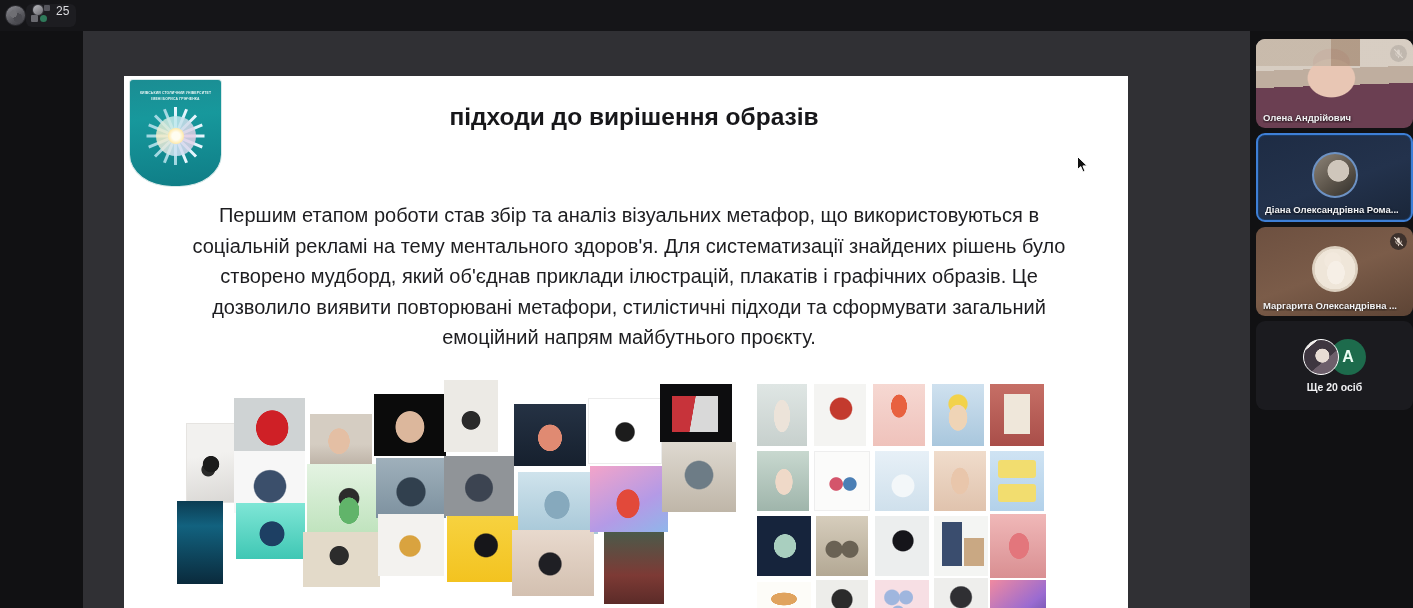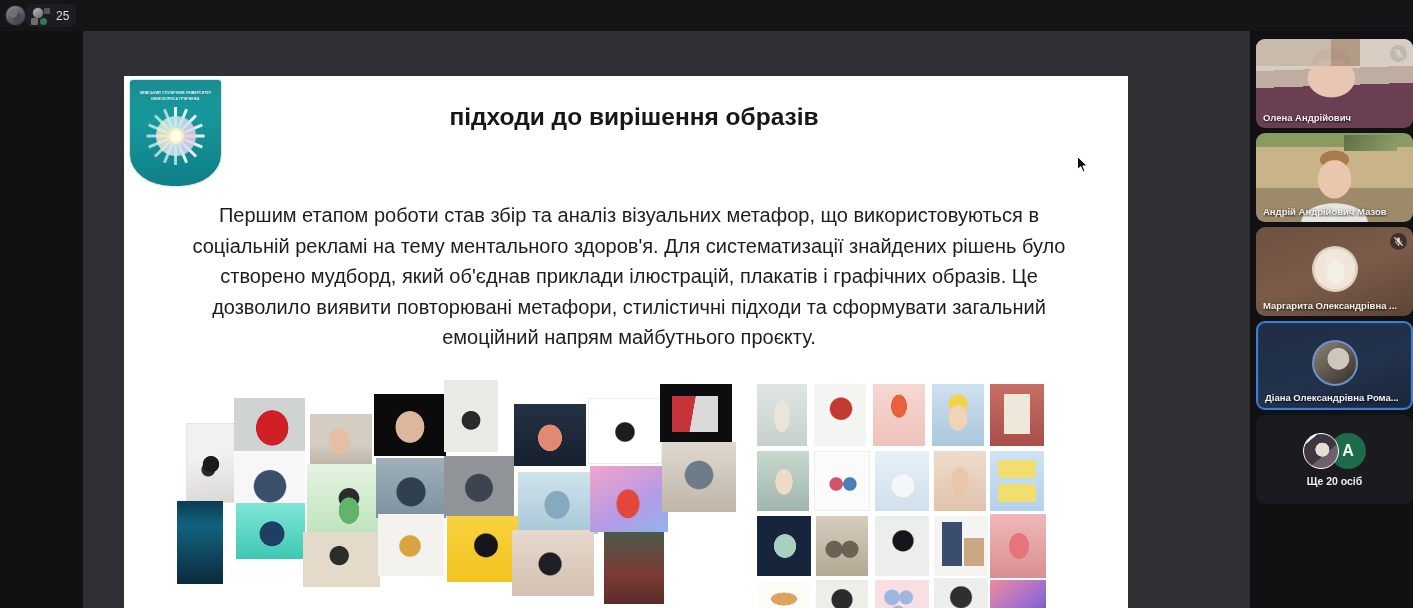--- a/index.html
+++ b/index.html
@@ -37,21 +37,21 @@
     padding: 0 12px;
     margin-right: 6px;
   }
   .titlepill span {
     color: #e9e9ec; font-size: 11.5px; letter-spacing: .1px;
     white-space: nowrap; overflow: hidden; text-overflow: ellipsis;
   }
   .people-chip {
     flex: 0 0 auto;
     height: 23px; margin-right: 8px;
-    display: flex; align-items: center; gap: 6px;
+    display: flex; gap: 6px;
     padding: 0 7px 0 4px;
     border-radius: 6px;
     background: #1d1d21;
   }
   .people-ico { position: relative; width: 20px; height: 18px; }
   .people-ico .pbig {
     position: absolute; left: 2px; top: 0;
     width: 12px; height: 12px; border-radius: 50%;
     background: linear-gradient(145deg,#b9b9be,#6d6d73);
     border: 1px solid #303035;
@@ -452,42 +452,39 @@
       <svg width="11" height="11" viewBox="0 0 16 16">
         <path d="M8 2.2a1.9 1.9 0 0 1 1.9 1.9v3.8A1.9 1.9 0 0 1 8 9.8a1.9 1.9 0 0 1-1.9-1.9V4.1A1.9 1.9 0 0 1 8 2.2z" fill="#e6e6e8"></path>
         <path d="M4 7.4v.6a4 4 0 0 0 8 0v-.6" stroke="#e6e6e8" stroke-width="1.3" fill="none" stroke-linecap="round"></path>
         <path d="M8 12v2.1" stroke="#e6e6e8" stroke-width="1.3" stroke-linecap="round"></path>
         <path d="M2.4 2.2 13.6 13.6" stroke="#ffffff" stroke-width="1.6" stroke-linecap="round"></path>
       </svg>
     </div>
     <div class="tilename">Олена Андрійович</div>
   </div>
 
-  <div class="tilecard cam2">
-    <div class="tilename">Андрій Андрійович Мазов</div>
+
+  <div class="tilecard active tile3bg avatar-tile">
+    <div class="avatar-circle tile3av"></div>
+    <div class="tilename">Діана Олександрівна Рома...</div>
   </div>
 
   <div class="tilecard tile4bg avatar-tile">
     <div class="muteico">
       <svg width="11" height="11" viewBox="0 0 16 16">
         <path d="M8 2.2a1.9 1.9 0 0 1 1.9 1.9v3.8A1.9 1.9 0 0 1 8 9.8a1.9 1.9 0 0 1-1.9-1.9V4.1A1.9 1.9 0 0 1 8 2.2z" fill="#e6d8cd"></path>
         <path d="M4 7.4v.6a4 4 0 0 0 8 0v-.6" stroke="#e6d8cd" stroke-width="1.3" fill="none" stroke-linecap="round"></path>
         <path d="M8 12v2.1" stroke="#e6d8cd" stroke-width="1.3" stroke-linecap="round"></path>
         <path d="M2.4 2.2 13.6 13.6" stroke="#f6ece3" stroke-width="1.6" stroke-linecap="round"></path>
       </svg>
     </div>
     <div class="avatar-circle tile4av"></div>
     <div class="tilename">Маргарита Олександрівна ...</div>
   </div>
 
-  <div class="tilecard active tile3bg avatar-tile">
-    <div class="avatar-circle tile3av"></div>
-    <div class="tilename">Діана Олександрівна Рома...</div>
-  </div>
-
   <div class="tilecard tile5">
     <div class="tile5-inner">
       <div class="tile5-av1"></div>
       <div class="tile5-av2">A</div>
     </div>
     <div class="tile5-label">Ще 20 осіб</div>
   </div>
 </div>
 
 </body></html>

